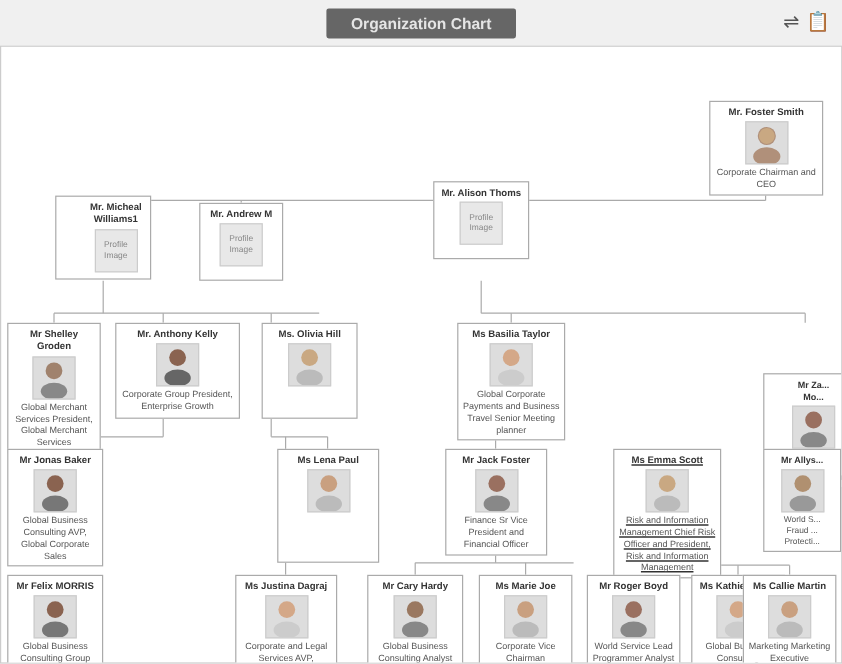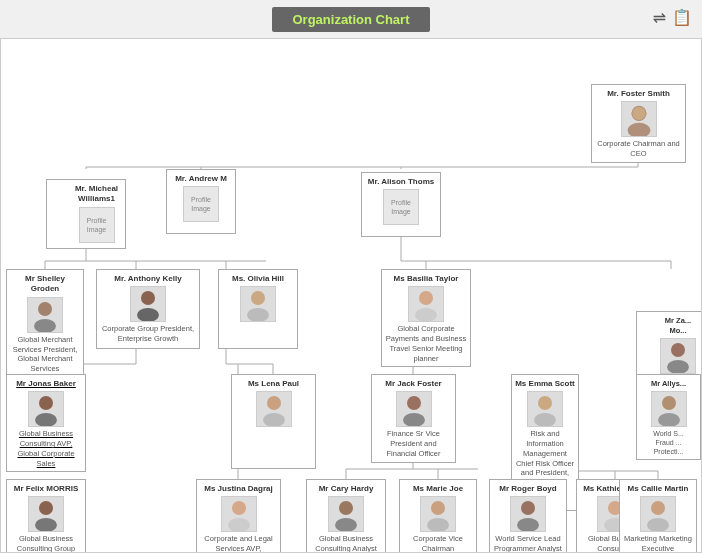--- a/index.html
+++ b/index.html
@@ -21,21 +21,21 @@
       display: flex;
       align-items: center;
       justify-content: center;
       background: #f0f0f0;
       padding: 4px 0;
       position: relative;
       height: 38px;
     }
     .title-box {
       background: #666;
-      color: #bef264;
+      color: #e5e5e5;
       padding: 5px 20px;
       font-size: 13px;
       font-weight: bold;
       border-radius: 2px;
     }
     .toolbar-icons {
       position: absolute;
       right: 10px;
       top: 8px;
       display: flex;
@@ -168,35 +168,35 @@
       <div class="node-img">
         <svg width="36" height="36" viewBox="0 0 36 36">
           <circle cx="18" cy="12" r="8" fill="#b0907a"></circle>
           <ellipse cx="18" cy="30" rx="12" ry="8" fill="#b0907a"></ellipse>
           <circle cx="18" cy="12" r="7" fill="#c9a882"></circle>
         </svg>
       </div>
       <div class="node-title">Corporate Chairman and CEO</div>
     </div>
 
-    <div class="node" style="left:45px;top:140px;width:80px;min-height:65px;padding-left:24px;">
+    <div class="node" style="left:45px;top:124px;width:80px;min-height:65px;padding-left:24px;">
       <div class="node-name">Mr. Micheal Williams1</div>
       <div class="node-img profile-placeholder">
         <span style="font-size:7px;color:#888;">Profile<br>Image</span>
       </div>
     </div>
 
     <div class="node" style="left:165px;top:130px;width:70px;min-height:65px;">
       <div class="node-name">Mr. Andrew M</div>
       <div class="node-img profile-placeholder">
         <span style="font-size:7px;color:#888;">Profile<br>Image</span>
       </div>
     </div>
 
-    <div class="node" style="left:360px;top:133px;width:80px;min-height:65px;">
+    <div class="node" style="left:360px;top:112px;width:80px;min-height:65px;">
       <div class="node-name">Mr. Alison Thoms</div>
       <div class="node-img profile-placeholder">
         <span style="font-size:7px;color:#888;">Profile<br>Image</span>
       </div>
     </div>
 
     <div class="node" style="left:5px;top:230px;width:78px;min-height:80px;">
       <div class="node-name">Mr Shelley Groden</div>
       <div class="node-img">
         <svg width="34" height="34" viewBox="0 0 34 34">
@@ -243,21 +243,21 @@
       <div class="node-name" style="font-size:7.5px;">Mr Za...<br>Mo...</div>
       <div class="node-img">
         <svg width="34" height="34" viewBox="0 0 34 34">
           <circle cx="17" cy="11" r="7" fill="#9a7060"></circle>
           <ellipse cx="17" cy="28" rx="11" ry="7" fill="#888"></ellipse>
         </svg>
       </div>
       <div class="node-title" style="font-size:7px;">Human R...<br>Executi...<br>President, Resou...</div>
     </div>
 
-    <div class="node" style="left:5px;top:335px;width:80px;min-height:80px;text-decoration:underline;">
+    <div class="node" style="left:5px;top:335px;width:80px;min-height:80px;">
       <div class="node-name">Mr Jonas Baker</div>
       <div class="node-img">
         <svg width="34" height="34" viewBox="0 0 34 34">
           <circle cx="17" cy="11" r="7" fill="#8a6350"></circle>
           <ellipse cx="17" cy="28" rx="11" ry="7" fill="#777"></ellipse>
         </svg>
       </div>
       <div class="node-title">Global Business Consulting AVP, Global Corporate Sales</div>
     </div>
 
@@ -275,21 +275,21 @@
       <div class="node-name">Mr Jack Foster</div>
       <div class="node-img">
         <svg width="34" height="34" viewBox="0 0 34 34">
           <circle cx="17" cy="11" r="7" fill="#9a7060"></circle>
           <ellipse cx="17" cy="28" rx="11" ry="7" fill="#888"></ellipse>
         </svg>
       </div>
       <div class="node-title">Finance Sr Vice President and Financial Officer</div>
     </div>
 
-    <div class="node" style="left:510px;top:335px;width:68px;min-height:90px;">
+    <div class="node" style="left:510px;top:335px;width:90px;min-height:90px;text-decoration:underline;">
       <div class="node-name">Ms Emma Scott</div>
       <div class="node-img">
         <svg width="34" height="34" viewBox="0 0 34 34">
           <circle cx="17" cy="11" r="7" fill="#c9a882"></circle>
           <ellipse cx="17" cy="28" rx="11" ry="7" fill="#bbb"></ellipse>
         </svg>
       </div>
       <div class="node-title">Risk and Information Management Chief Risk Officer and President, Risk and Information Management</div>
     </div>
 

